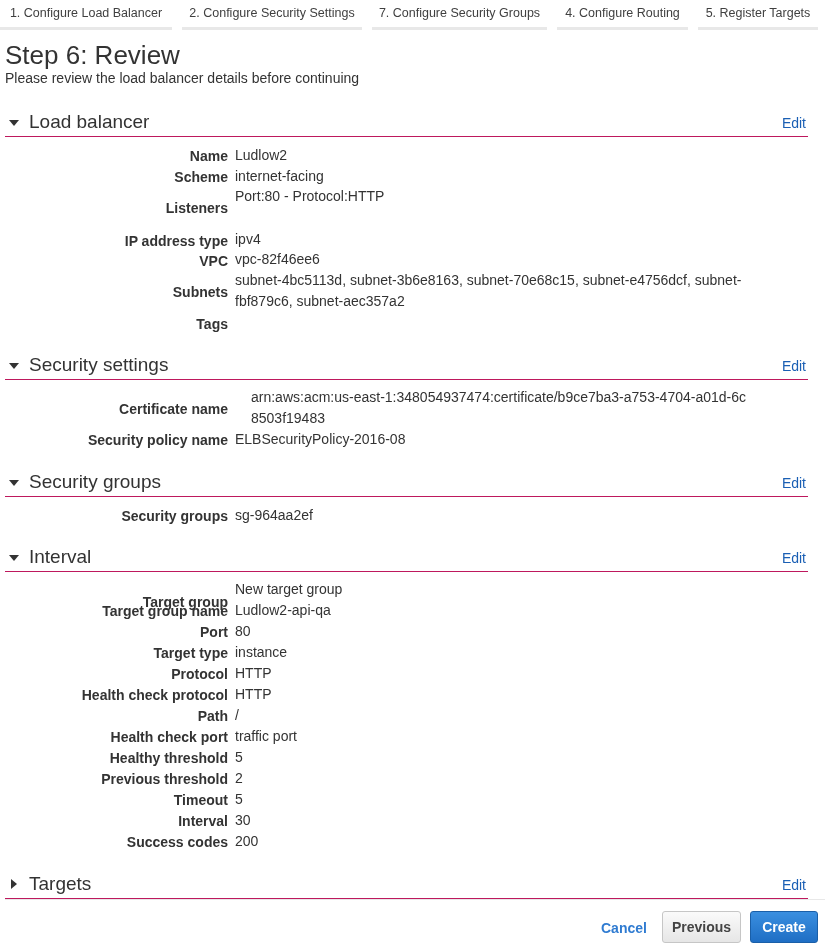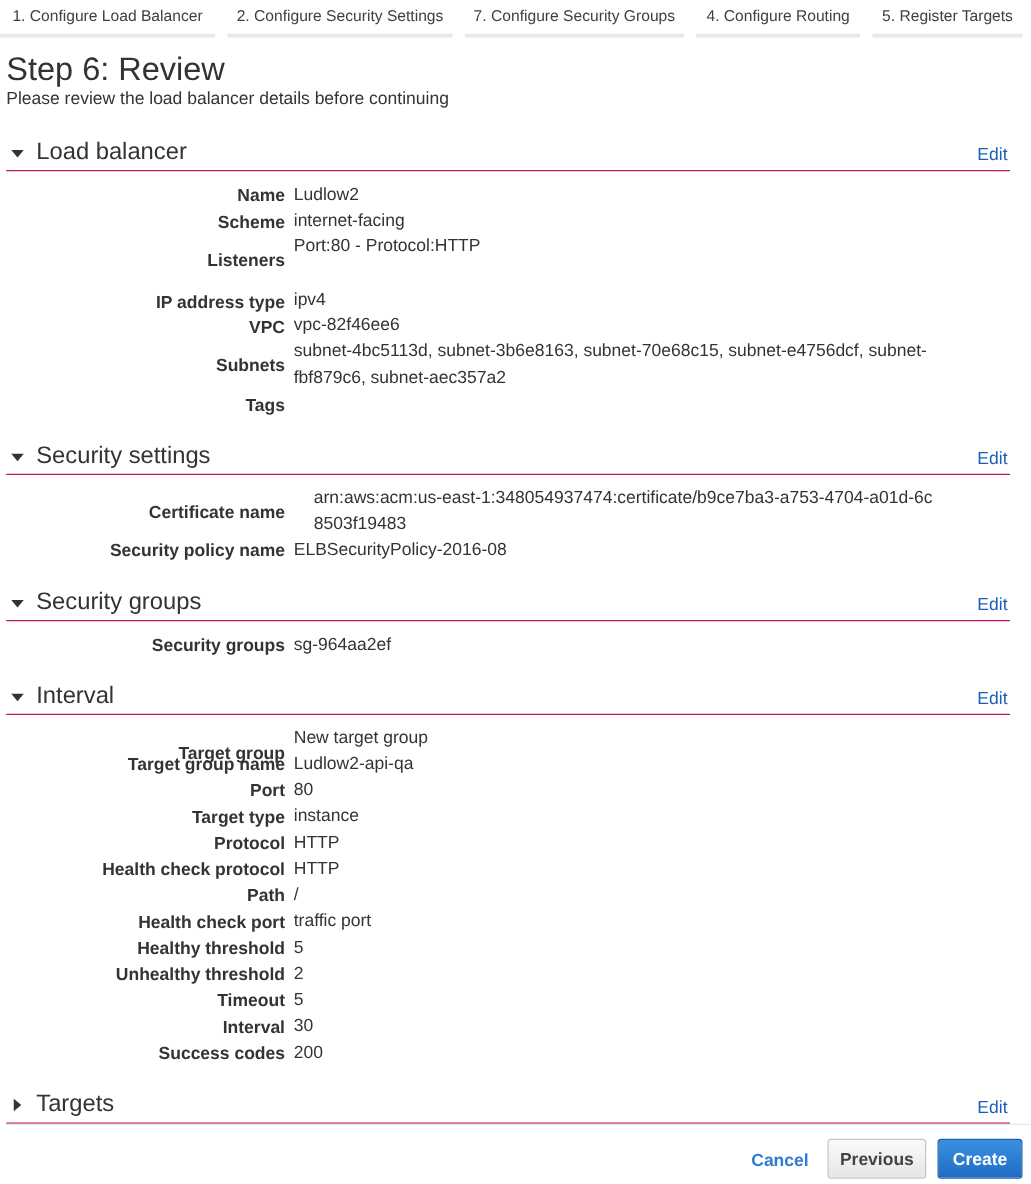--- a/index.html
+++ b/index.html
@@ -178,21 +178,21 @@
 </div>
 <div class="row" style="top:729px;">
   <span class="label" style="top:0;">Health check port</span>
   <span class="value" style="top:-3px;">traffic port</span>
 </div>
 <div class="row" style="top:750px;">
   <span class="label" style="top:0;">Healthy threshold</span>
   <span class="value" style="top:-3px;">5</span>
 </div>
 <div class="row" style="top:771px;">
-  <span class="label" style="top:0;">Unhealthy threshold</span>
+  <span class="label" style="top:0;">Previous threshold</span>
   <span class="value" style="top:-3px;">2</span>
 </div>
 <div class="row" style="top:792px;">
   <span class="label" style="top:0;">Timeout</span>
   <span class="value" style="top:-3px;">5</span>
 </div>
 <div class="row" style="top:813px;">
   <span class="label" style="top:0;">Interval</span>
   <span class="value" style="top:-3px;">30</span>
 </div>

